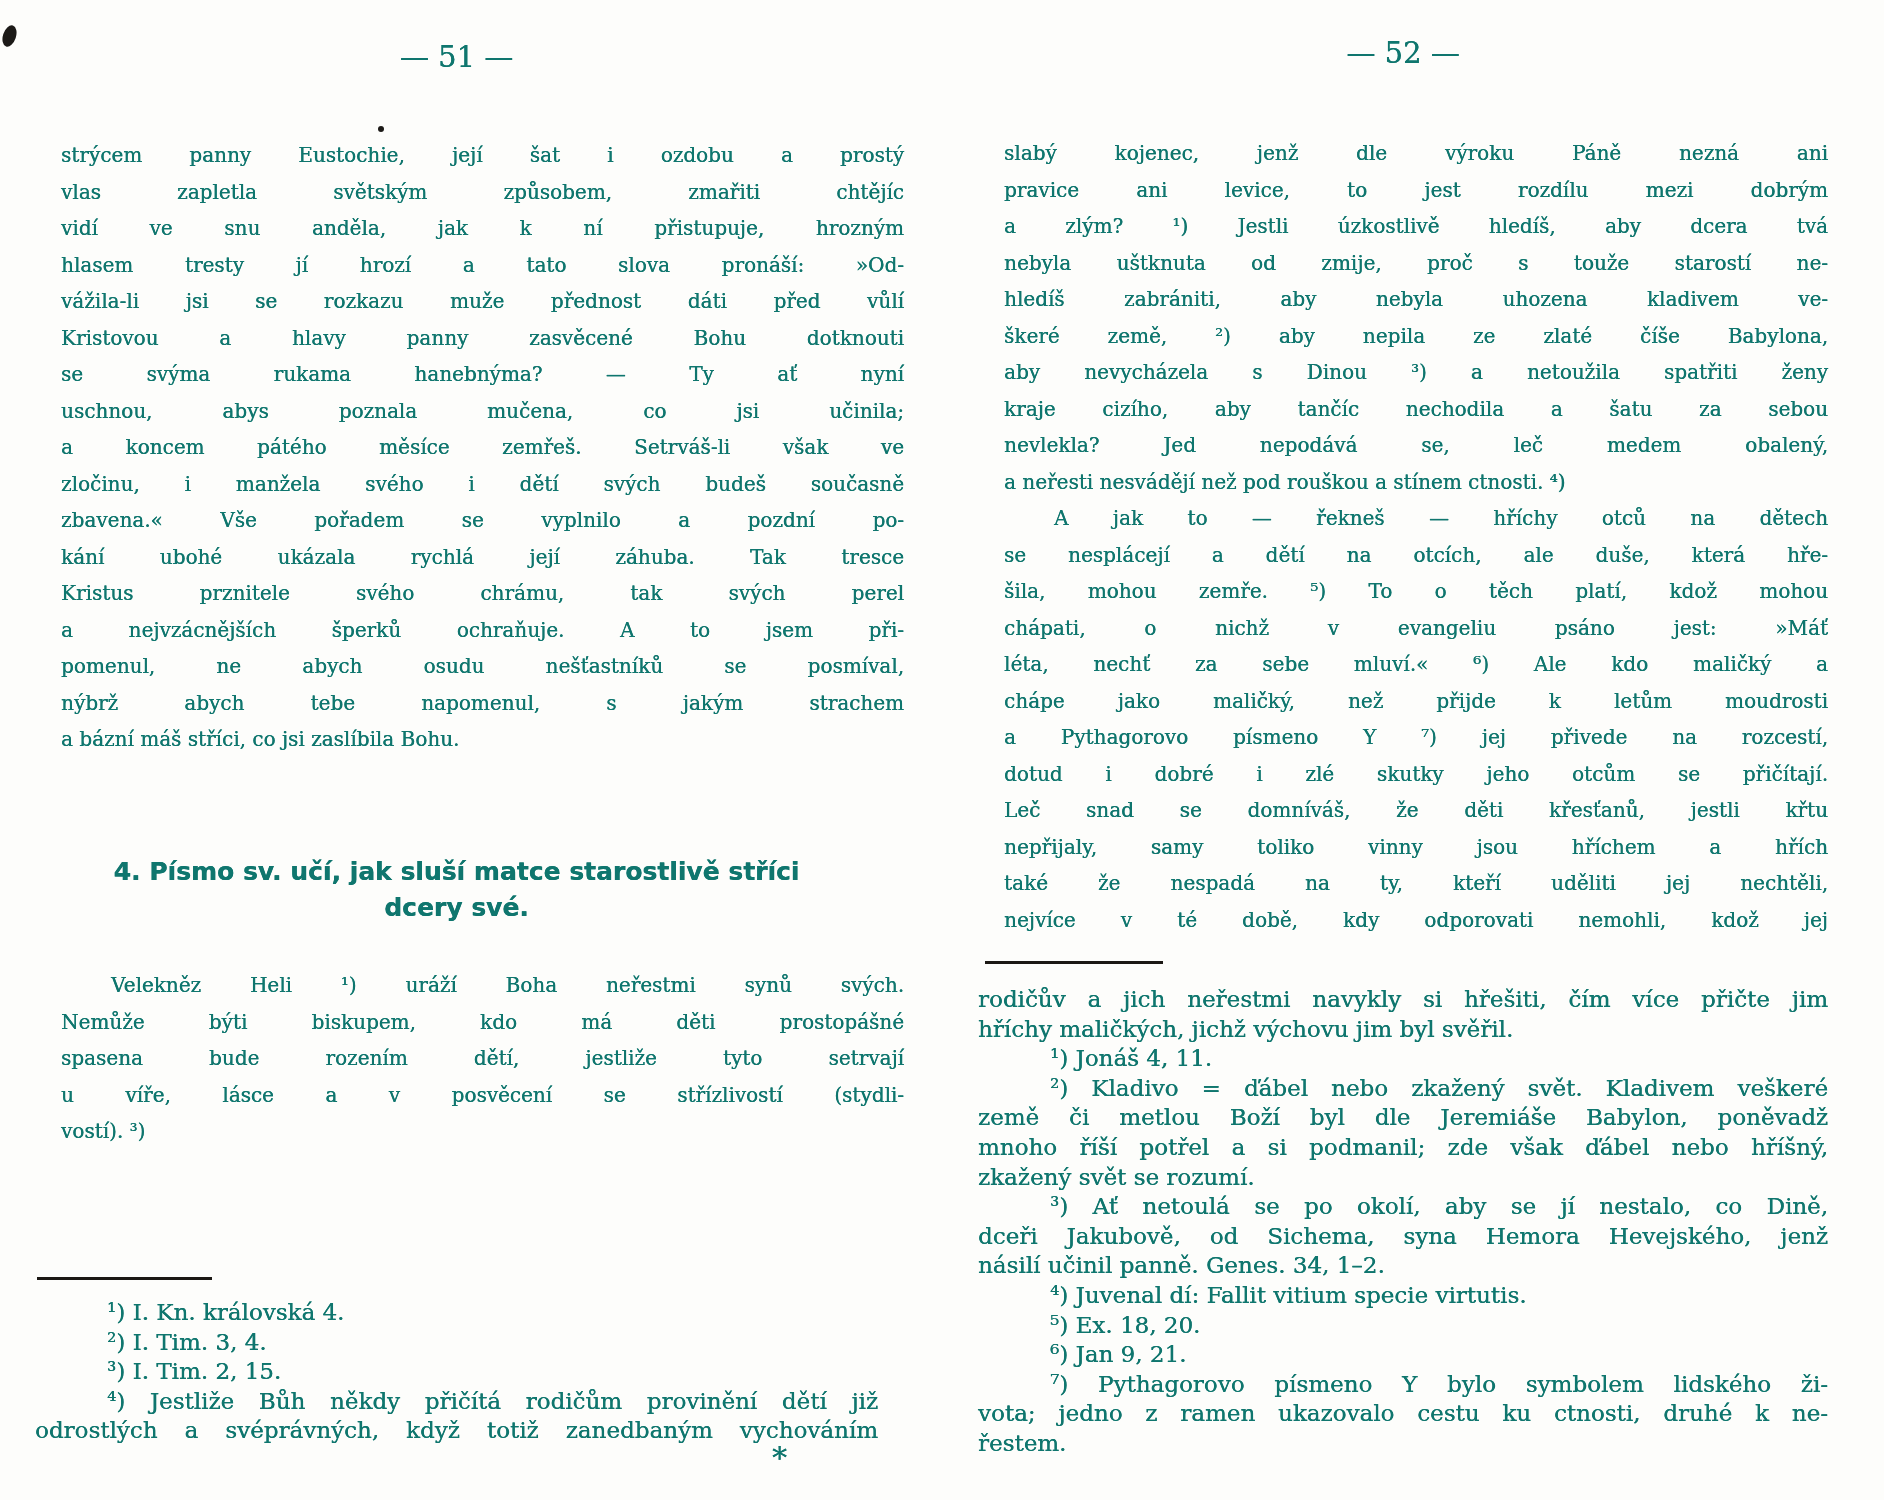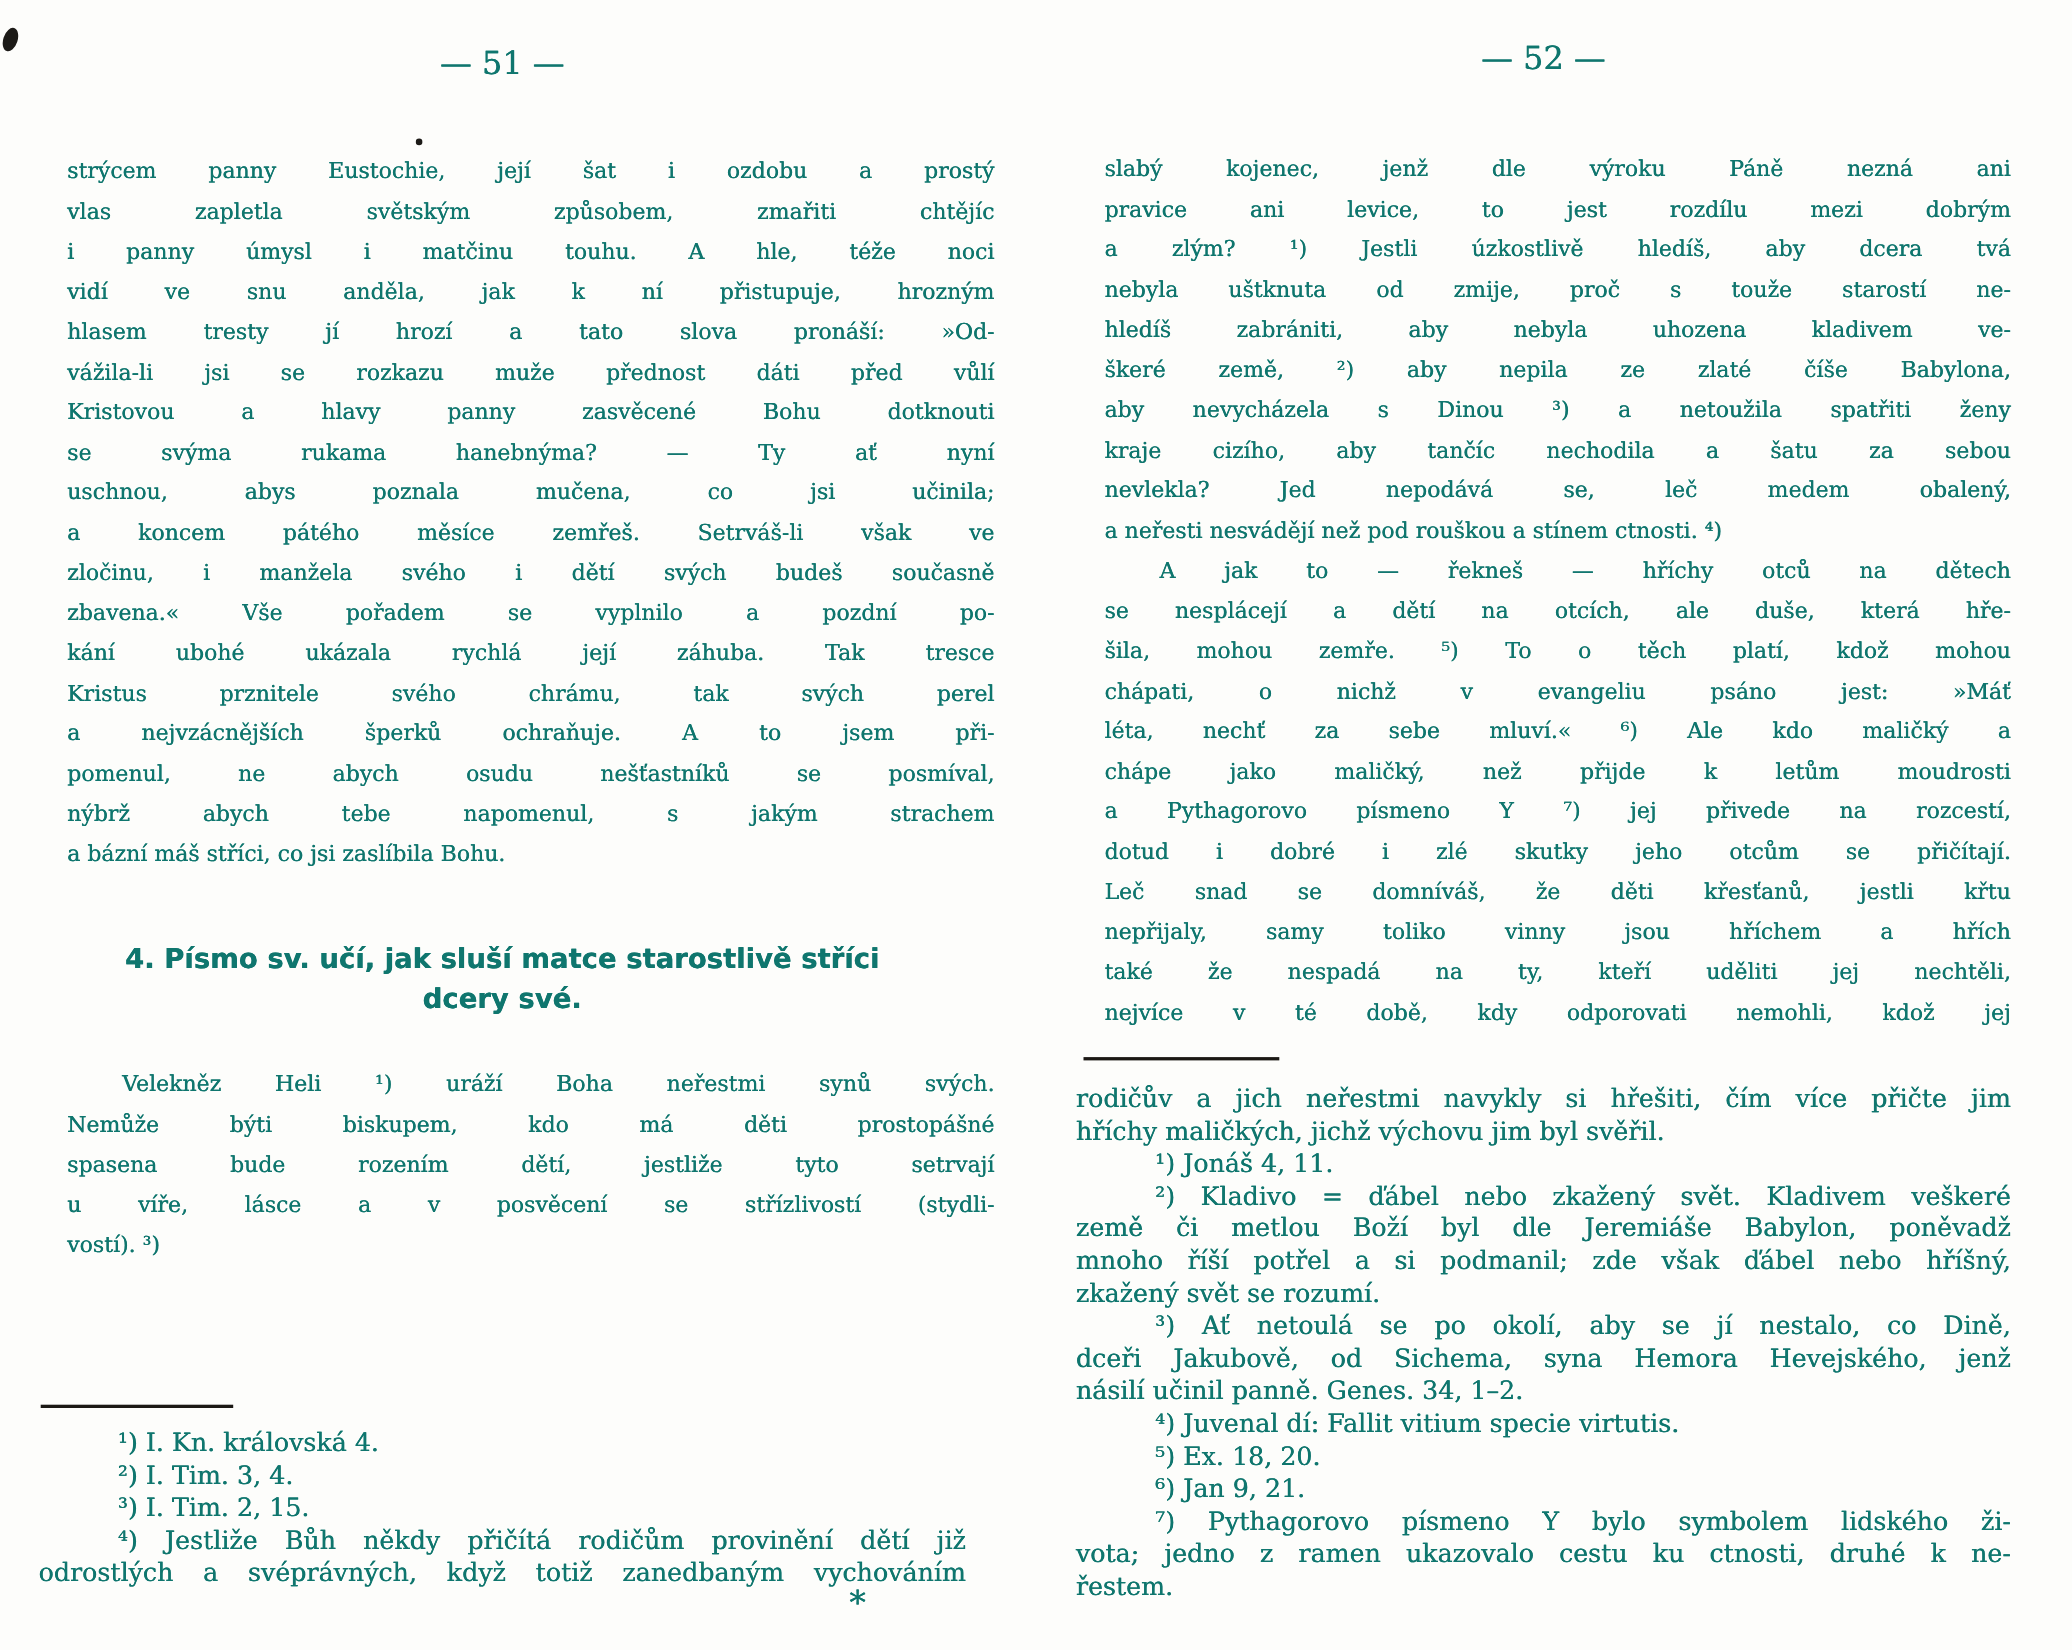--- a/index.html
+++ b/index.html
@@ -56,21 +56,20 @@
 <div class="scan">
 
   <div class="speck" id="speck-corner"></div>
   <div class="speck" id="speck-dot"></div>
 
   <div class="page-head" id="l-head">— 51 —</div>
 
   <div class="block main" id="l-para1">
       <div class="line">strýcem panny Eustochie, její šat i ozdobu a prostý</div>
       <div class="line">vlas zapletla světským způsobem, zmařiti chtějíc</div>
-      <div class="line">i panny úmysl i matčinu touhu.  A hle, téže noci</div>
       <div class="line">vidí ve snu anděla, jak k ní přistupuje, hrozným</div>
       <div class="line">hlasem tresty jí hrozí a tato slova pronáší: »Od-</div>
       <div class="line">vážila-li jsi se rozkazu muže přednost dáti před vůlí</div>
       <div class="line">Kristovou a hlavy panny zasvěcené Bohu dotknouti</div>
       <div class="line">se svýma rukama hanebnýma? — Ty ať nyní</div>
       <div class="line">uschnou, abys poznala mučena, co jsi učinila;</div>
       <div class="line">a koncem pátého měsíce zemřeš. Setrváš-li však ve</div>
       <div class="line">zločinu, i manžela svého i dětí svých budeš současně</div>
       <div class="line">zbavena.«  Vše pořadem se vyplnilo a pozdní po-</div>
       <div class="line">kání ubohé ukázala rychlá její záhuba.  Tak tresce</div>

